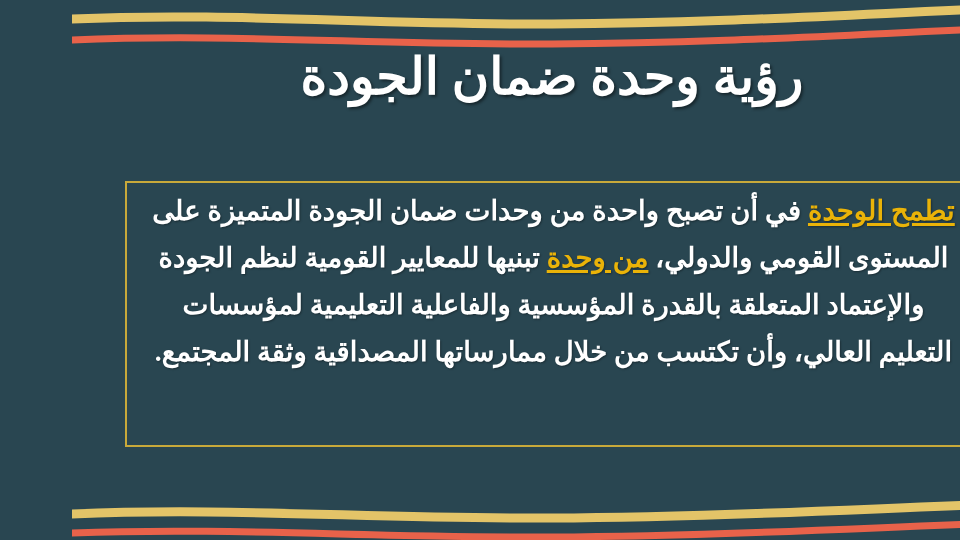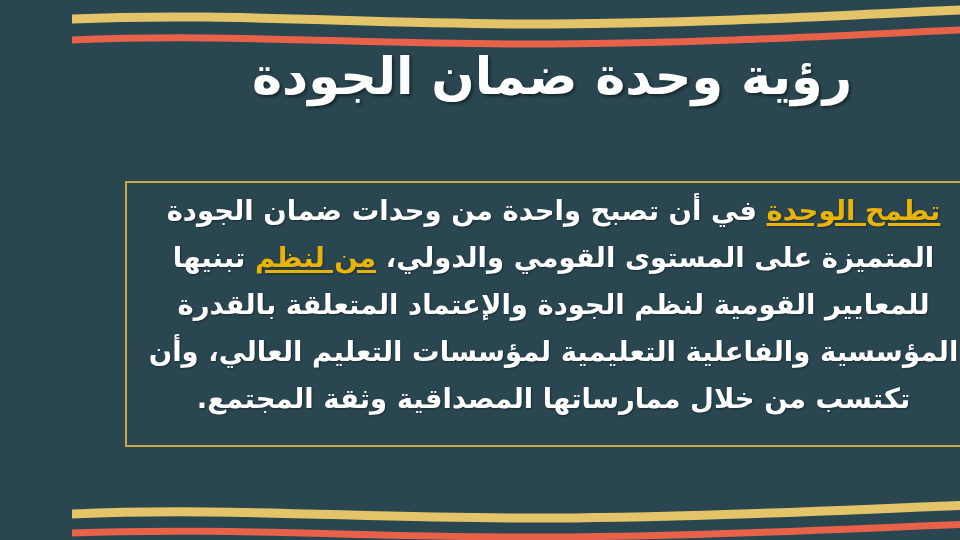--- a/index.html
+++ b/index.html
@@ -13,20 +13,21 @@
     background: #294651;
     font-family: "DejaVu Sans", "Liberation Sans", sans-serif;
   }
 
   .slide {
     position: relative;
     width: 888px;
     height: 540px;
     background: #294651;
     overflow: hidden;
+    font-family: Liberation Serif, serif;
   }
 
   
   .ribbon-layer {
     position: absolute;
     left: 0;
     width: 960px;
     pointer-events: none;
   }
   .ribbon-top    { top: 0;  height: 70px; }
@@ -94,21 +95,21 @@
       <path d="M0,19 C160,12 300,25 480,24 C660,23 800,13 960,7" fill="none" stroke="#e3c468" stroke-width="9" stroke-linecap="round"></path>
       <path d="M0,40 C160,33 300,45 480,44 C660,43 800,33 960,27" fill="none" stroke="#e8624a" stroke-width="7" stroke-linecap="round"></path>
     </svg>
   </div>
 
   <div class="title">رؤية وحدة ضمان الجودة</div>
 
   <div class="body-box"></div>
 
   <div class="body-text">
-    <span class="hl">تطمح الوحدة</span><span> في أن تصبح واحدة من وحدات ضمان الجودة المتميزة على المستوى القومي والدولي، </span><span class="hl">من لنظم</span><span> تبنيها للمعايير القومية لنظم الجودة والإعتماد المتعلقة بالقدرة المؤسسية والفاعلية التعليمية لمؤسسات التعليم العالي، وأن تكتسب من خلال ممارساتها المصداقية وثقة المجتمع.</span>
+    <span class="hl">تطمح الوحدة</span><span> في أن تصبح واحدة من وحدات ضمان الجودة المتميزة على المستوى القومي والدولي، </span><span class="hl">من وحدة</span><span> تبنيها للمعايير القومية لنظم الجودة والإعتماد المتعلقة بالقدرة المؤسسية والفاعلية التعليمية لمؤسسات التعليم العالي، وأن تكتسب من خلال ممارساتها المصداقية وثقة المجتمع.</span>
   </div>
 
   <div class="ribbon-layer ribbon-bottom">
     <svg viewBox="0 0 960 70" preserveAspectRatio="none" xmlns="http://www.w3.org/2000/svg">
       <path d="M0,44 C160,37 300,49 480,48 C660,47 800,38 960,33" fill="none" stroke="#e3c468" stroke-width="9" stroke-linecap="round"></path>
       <path d="M0,63 C160,57 300,68 480,67 C660,66 800,57 960,52" fill="none" stroke="#e8624a" stroke-width="7" stroke-linecap="round"></path>
     </svg>
   </div>
 
 </div>

